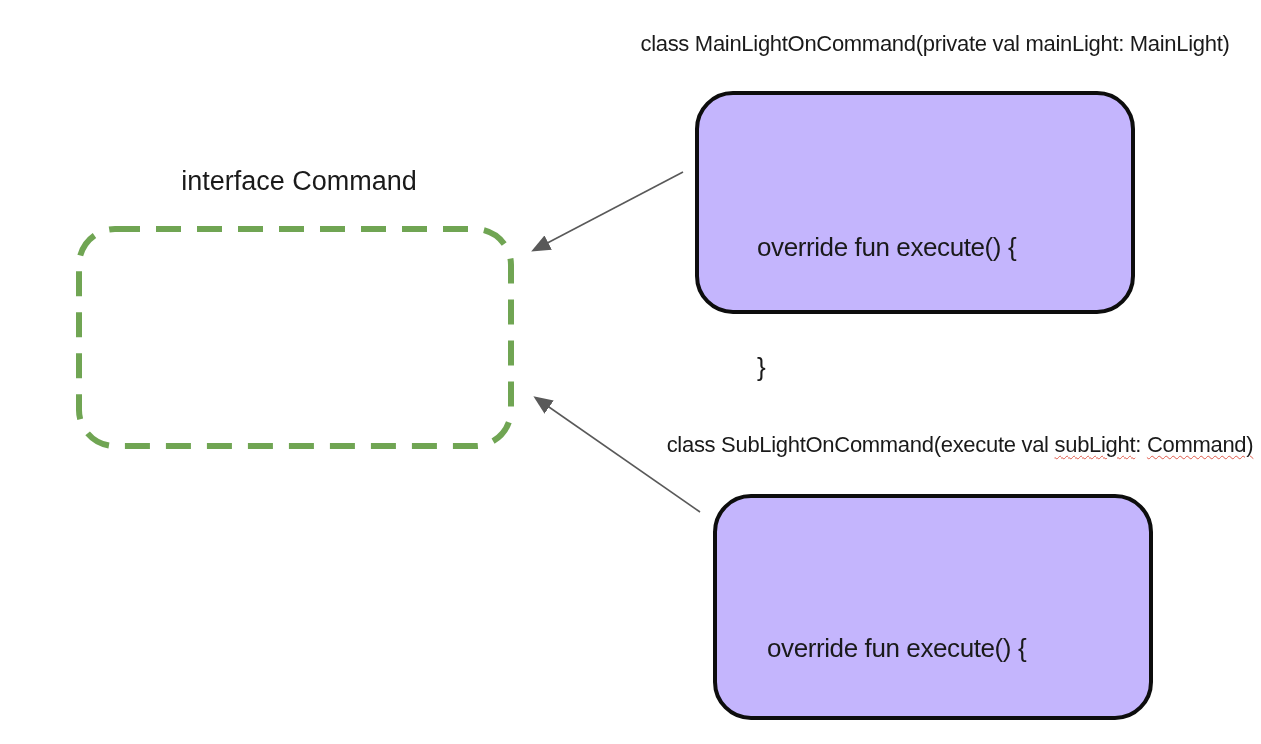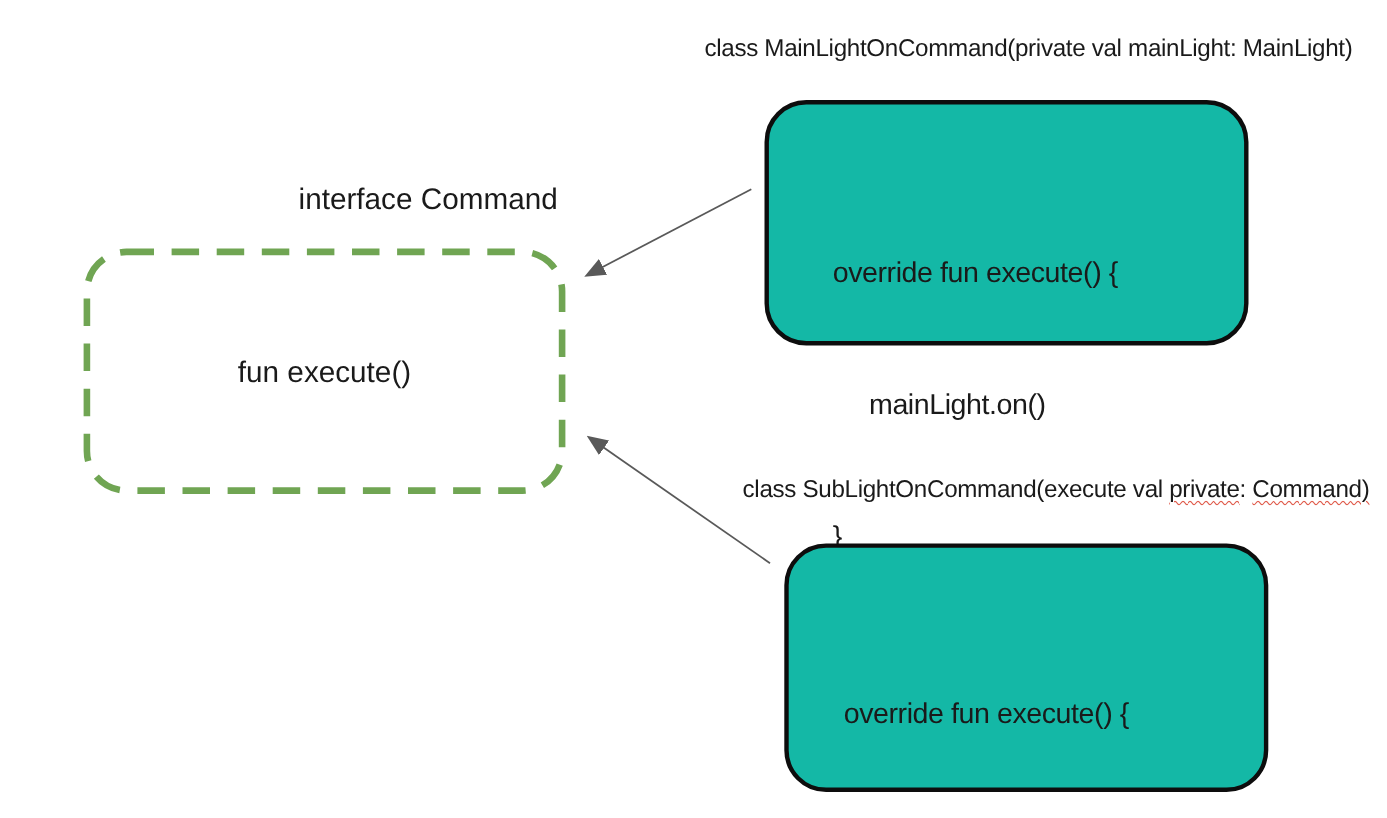--- a/index.html
+++ b/index.html
@@ -35,44 +35,44 @@
     text-decoration-style:wavy;
     text-decoration-color:var(--spellcheck);
     text-decoration-thickness:1px;
     text-underline-offset:3px;
   }
   .class-box{
     position:absolute;
     width:440px;height:223px;
     border:4px solid var(--box_border);
     border-radius:38px;
-    background:#14b8a6;
+    background:#c4b5fd;
   }
   .class-box-top{left:695px;top:91px;}
   .class-box-bottom{left:713px;top:494px;height:226px;}
   .code{
     position:absolute;
     font-size:26px;
     letter-spacing:-0.4px;
     line-height:40px;
     white-space:pre;
   }
   .code-top{left:58px;top:52px;}
   .code-bottom{left:50px;top:50px;}
   .code .indent{padding-left:33px;}
   .iface-box{
     position:absolute;
     left:75px;top:225px;
     width:440px;height:225px;
   }
   .iface-title{
     position:absolute;
-    left:67px;top:166px;width:440px;
+    left:79px;top:166px;width:440px;
     font-size:27px;
-    text-align:right;
+    text-align:center;
     white-space:nowrap;
   }
   .iface-body{
     position:absolute;
     left:75px;top:323px;width:440px;
     font-size:27px;
     text-align:center;
     white-space:nowrap;
   }
   .dashed-rect{
@@ -95,33 +95,31 @@
 <div class="canvas">
 
   <div class="iface-title">interface Command</div>
 
   <div class="iface-box">
     <svg width="440" height="225" viewBox="0 0 440 225">
       <rect class="dashed-rect" x="4" y="4" width="432" height="217" rx="36" ry="36"></rect>
     </svg>
   </div>
 
-  <div class="iface-body">fun execute()</div>
 
   <div class="label label-top">class MainLightOnCommand(private val mainLight: MainLight)</div>
 
   <div class="class-box class-box-top">
     <div class="code code-top">
       <div>override fun execute() {</div>
-      <div class="indent">mainLight.on()</div>
       <div>}</div>
     </div>
   </div>
 
-  <div class="label label-bottom"><span>class SubLightOnCommand(execute val </span><span class="wavy">private</span><span>: </span><span class="wavy">Command)</span></div>
+  <div class="label label-bottom"><span>class SubLightOnCommand(execute val </span><span class="wavy">subLight</span><span>: </span><span class="wavy">Command)</span></div>
 
   <div class="class-box class-box-bottom">
     <div class="code code-bottom">
       <div>override fun execute() {</div>
       
       
     </div>
   </div>
 
   <svg class="arrow-layer" viewBox="0 0 1261 744">

